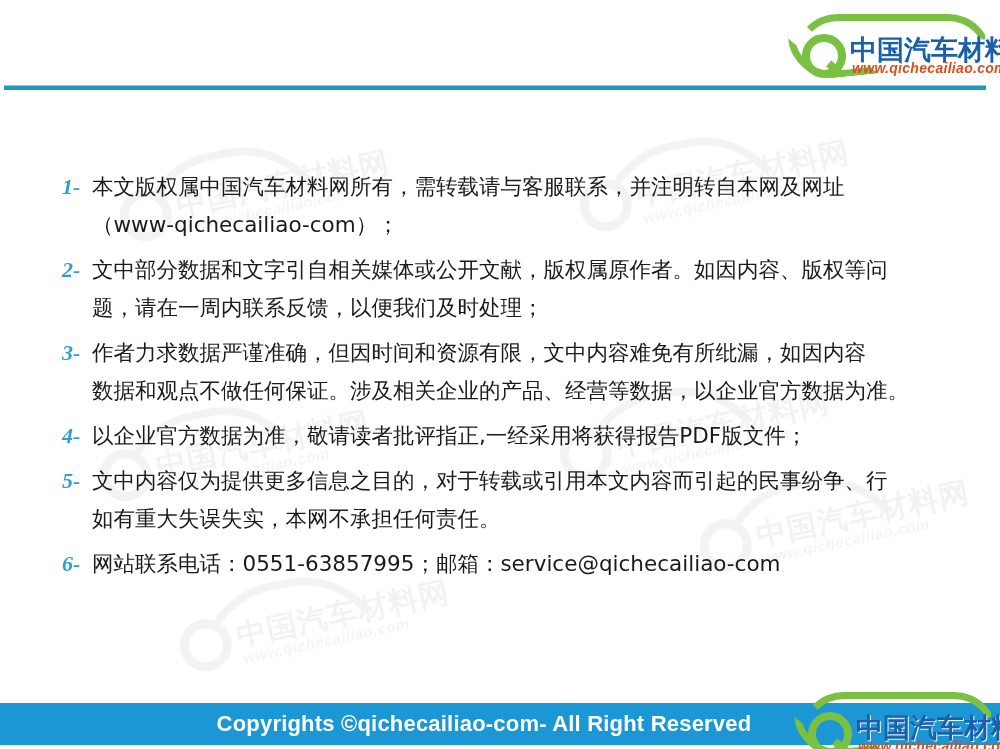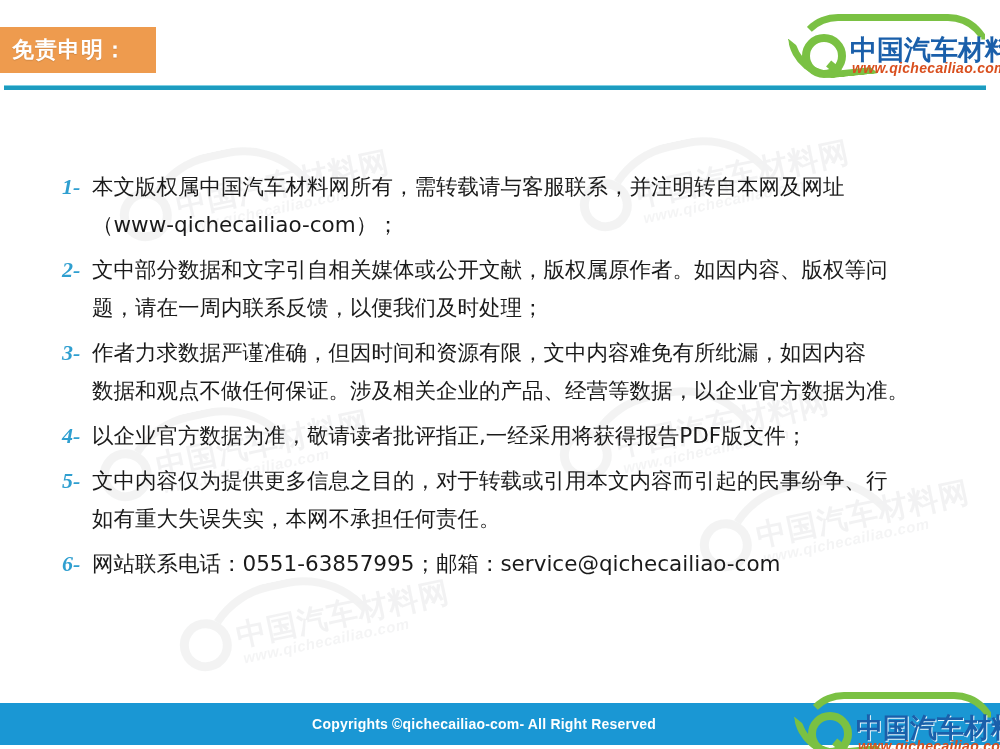--- a/index.html
+++ b/index.html
@@ -224,21 +224,21 @@
     width: 1000px;
     height: 42px;
     background: #1a97d4;
     z-index: 5;
     display: flex;
     align-items: center;
     justify-content: center;
   }
   .footer-text {
     color: #ffffff;
-    font-size: 14px;
+    font-size: 22px;
     font-weight: bold;
     letter-spacing: 0.2px;
     margin-right: 32px;
     font-family: "Liberation Sans", "DejaVu Sans", sans-serif;
   }
 </style>
 </head>
 <body>
 
 <div id="slide">
@@ -276,23 +276,20 @@
     </div>
     <div class="wm" style="left:180px; top:620px;">
       <div class="wm-arc"></div>
       <div class="wm-ring"></div>
       <div class="wm-cn">中国汽车材料网</div>
       <div class="wm-url">www.qichecailiao.com</div>
     </div>
   </div>
 
   <div class="header">
-    <div class="title-badge">
-      <span>免责申明：</span>
-    </div>
     <div class="divider"></div>
   </div>
 
   <div class="logo logo-head">
     <div class="logo-swoosh"></div>
     <div class="logo-swoosh2"></div>
     <div class="logo-q"></div>
     <div class="logo-cn">中国汽车材料网</div>
     <div class="logo-url">www.qichecailiao.com</div>
   </div>

